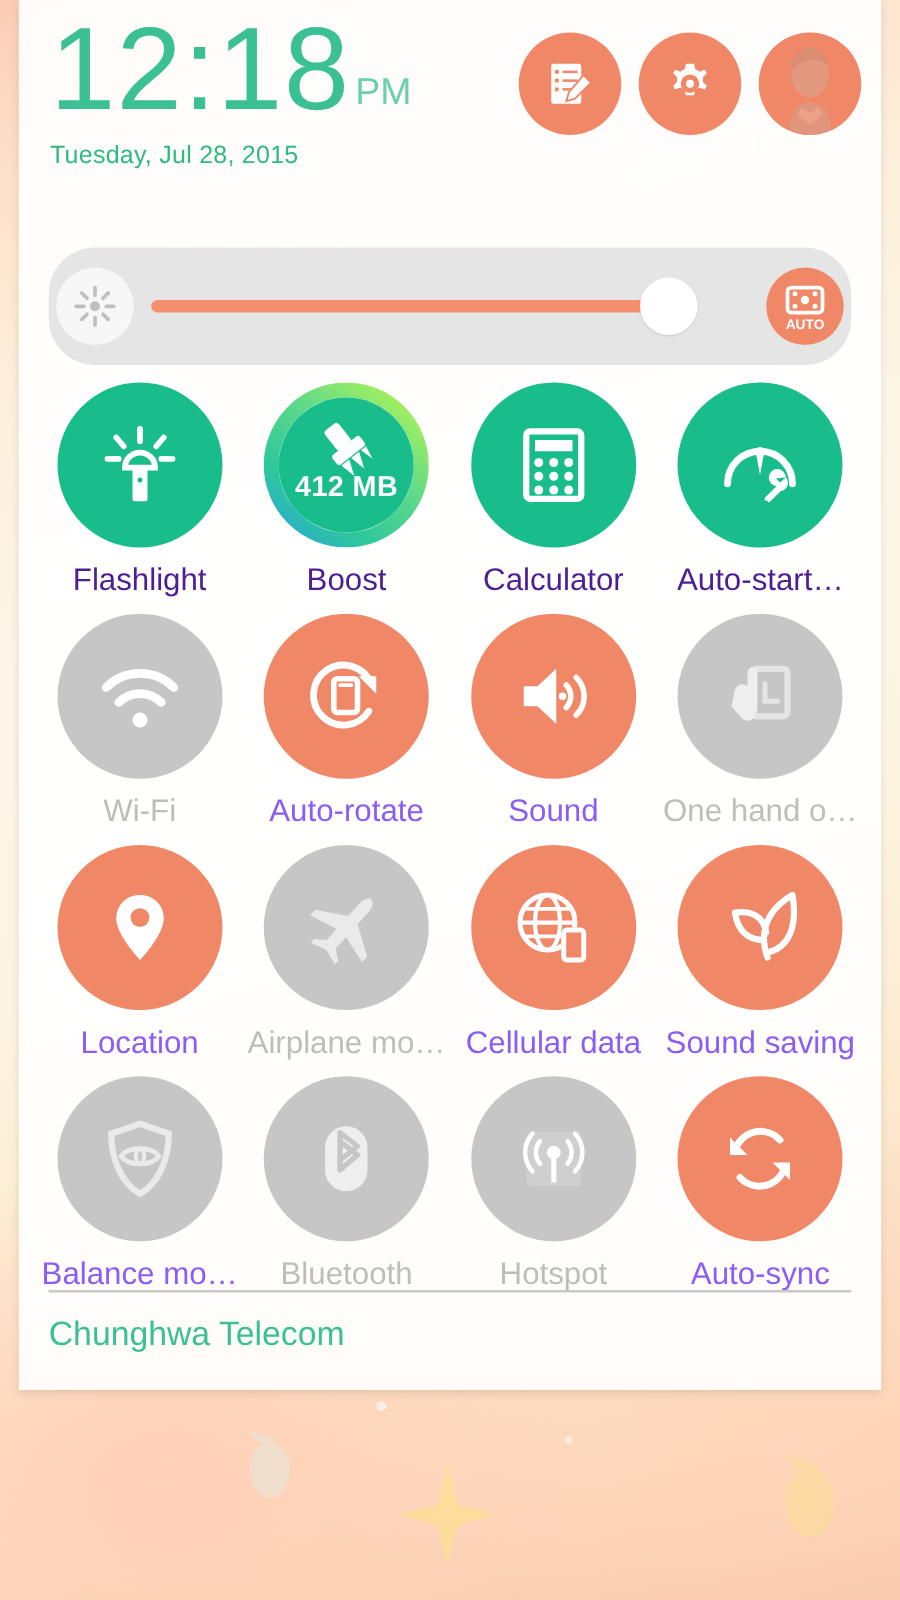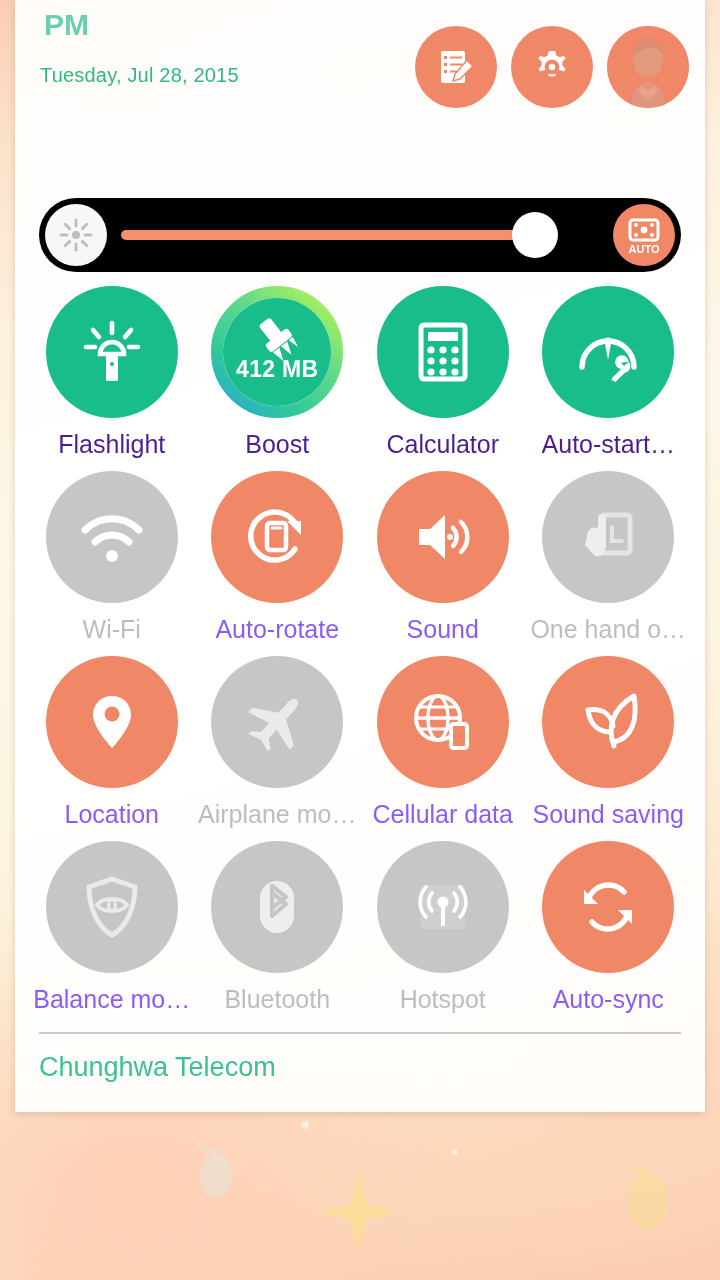--- a/index.html
+++ b/index.html
@@ -62,21 +62,21 @@
   }
   #time-value {
     font-size: 94px;
     font-weight: 300;
     color: #3bc094;
     letter-spacing: 1px;
     line-height: 0.95;
   }
   #time-meridiem {
     font-size: 30px;
-    font-weight: 700;
+    font-weight: 400;
     color: #6bd0ad;
     margin-left: 4px;
     margin-bottom: 10px;
   }
   #date-value {
     margin-top: 14px;
     font-size: 20px;
     font-weight: 400;
     color: #2fb983;
     letter-spacing: 0.2px;
@@ -103,22 +103,22 @@
   .hdr-btn svg { display: block; }
   #avatar-btn {
     background: #f08767;
     overflow: hidden;
     position: relative;
   }
 
   
   #brightness-row {
     margin: 2px 24px 0 24px;
-    height: 74px;
-    background: #000000;
+    height: 94px;
+    background: #e5e5e5;
     border-radius: 37px;
     display: flex;
     align-items: center;
     padding: 0 6px;
     box-sizing: border-box;
   }
   #brightness-icon-wrap {
     width: 62px; height: 62px;
     border-radius: 50%;
     background: #f7f7f7;
@@ -281,20 +281,21 @@
     <circle cx="305" cy="1125" r="4" fill="#ffffff" opacity="0.55"></circle>
     <circle cx="455" cy="1152" r="3" fill="#ffffff" opacity="0.5"></circle>
   </svg>
 
   <div id="panel">
 
     <div id="header">
 
       <div id="clock-area">
         <div id="time-row">
+          <span id="time-value">12:18</span>
           <span id="time-meridiem">PM</span>
         </div>
         <div id="date-value">Tuesday, Jul 28, 2015</div>
       </div>
 
       <div id="header-actions">
 
         <button class="hdr-btn">
           <svg width="44" height="44" viewBox="0 0 44 44">
             <rect x="7" y="6" width="24" height="32" rx="2" fill="#ffffff"></rect>

